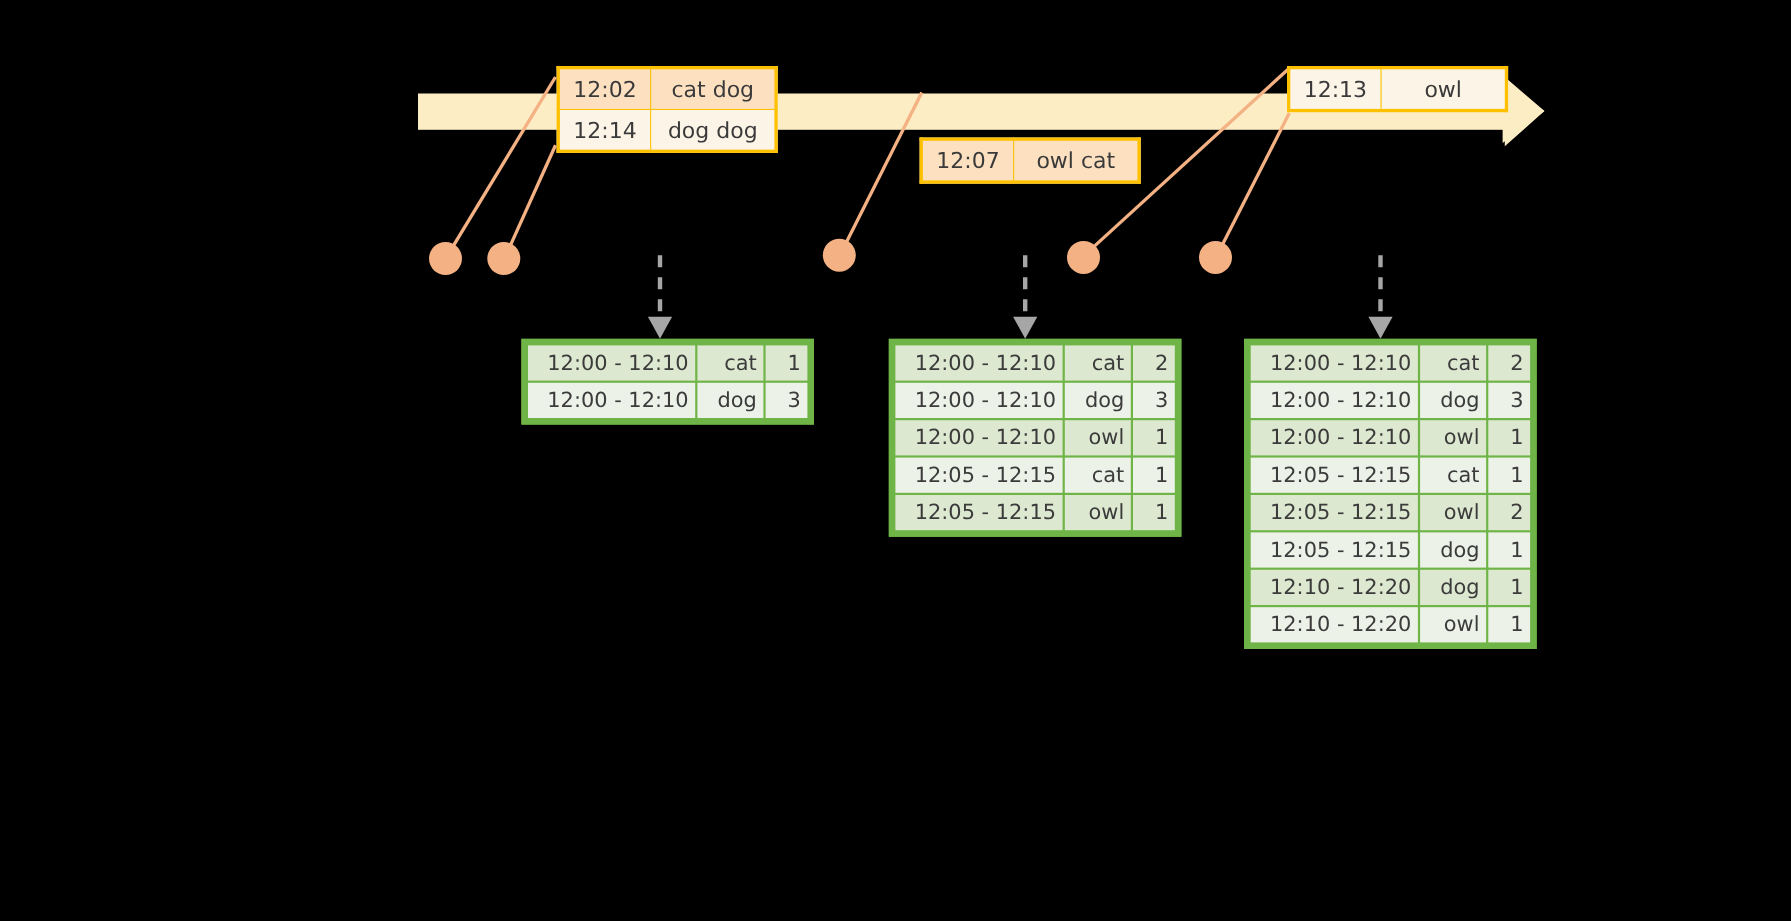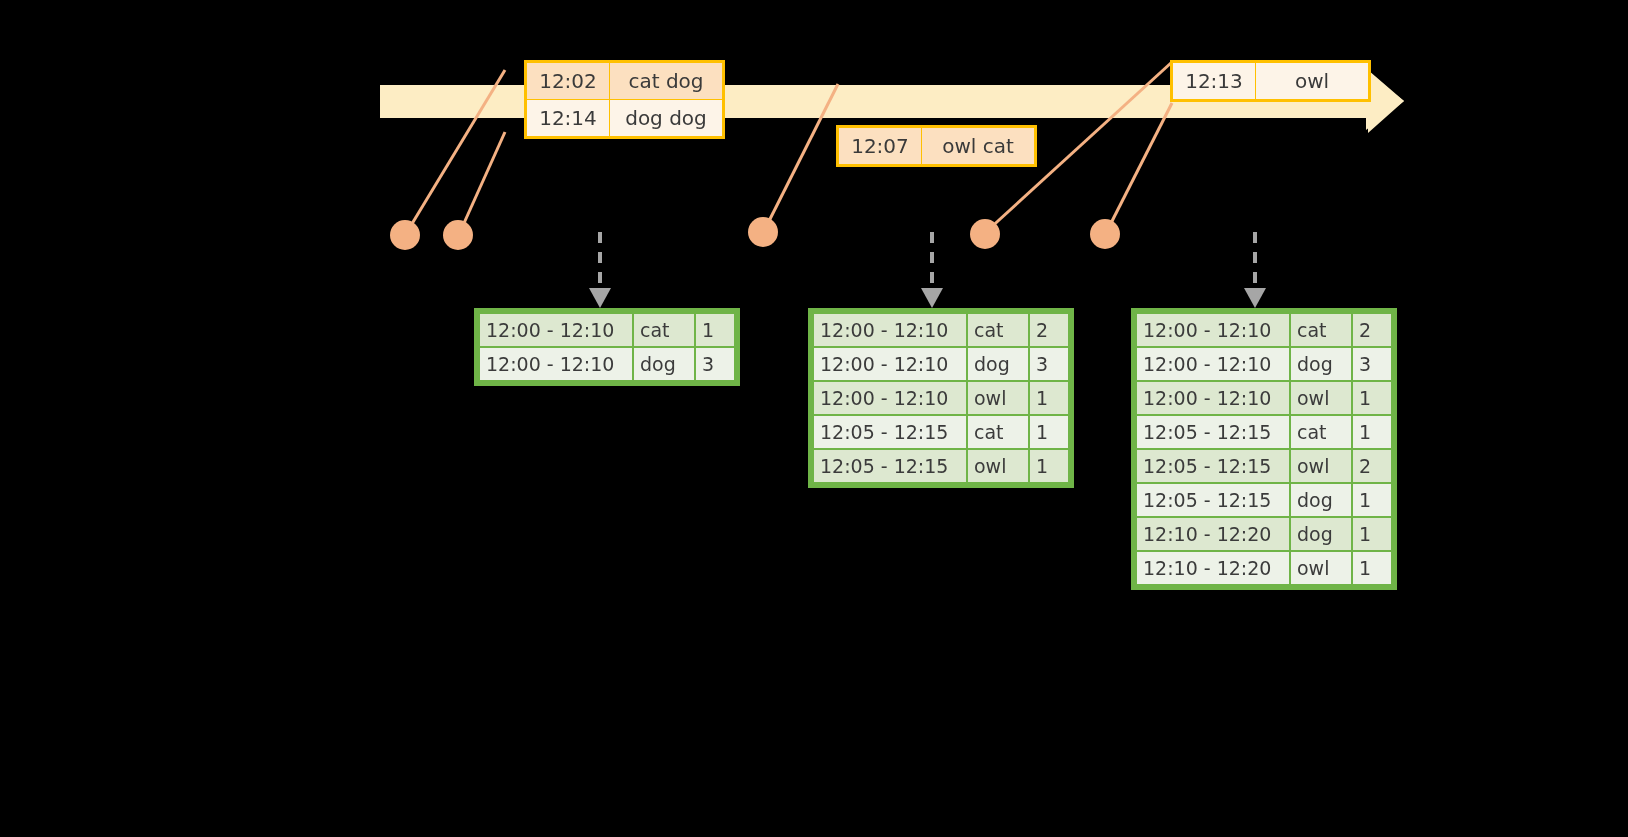--- a/index.html
+++ b/index.html
@@ -14,21 +14,21 @@
   .ev-table td{border:1.5px solid #ffc000;font-size:20px;color:#3a3a3a;text-align:center;
                padding:0;height:36px;font-family:"DejaVu Sans",sans-serif;}
   .ev-table tr.shade td{background:#fce0c0;}
   .ev-table tr.plain td{background:#fdf4e8;}
   .ev-time{width:82px;}
   .ev-words{width:112px;}
 
   
   .gr-table{position:absolute;border:4px solid #6fb447;border-collapse:separate;border-spacing:2px;
             background:#6fb447;}
-  .gr-table td{font-size:19px;color:#3b3b3b;text-align:left;height:32px;padding:0 6px;
+  .gr-table td{font-size:19px;color:#3b3b3b;text-align:right;height:32px;padding:0 6px;
                font-family:"DejaVu Sans",sans-serif;white-space:nowrap;margin-top:20px;}
   .gr-table tr.shade td{background:#dde8d0;}
   .gr-table tr.plain td{background:#edf2e8;}
   .gr-win{min-width:140px;}
   .gr-key{min-width:48px;}
   .gr-cnt{min-width:26px;}
 
   
   #overlay{position:absolute;left:0;top:0;width:1628px;height:837px;pointer-events:none;}
 </style>
@@ -62,21 +62,21 @@
       <polygon points="1244,288 1266,288 1255,308" fill="#a6a6a6"></polygon>
     </g>
 
     <circle cx="405" cy="235" r="15" fill="#f4b183"></circle>
     <circle cx="458" cy="235" r="15" fill="#f4b183"></circle>
     <circle cx="763" cy="232" r="15" fill="#f4b183"></circle>
     <circle cx="985" cy="234" r="15" fill="#f4b183"></circle>
     <circle cx="1105" cy="234" r="15" fill="#f4b183"></circle>
   </svg>
 
-  <table class="ev-table" style="left:524px;top:60px;">
+  <table class="ev-table" style="left:506px;top:60px;">
     <tbody>
         <tr class="shade">
       <td class="ev-time">12:02</td>
       <td class="ev-words">cat dog</td>
     </tr>
     <tr class="plain">
       <td class="ev-time">12:14</td>
       <td class="ev-words">dog dog</td>
     </tr>
   </tbody>

